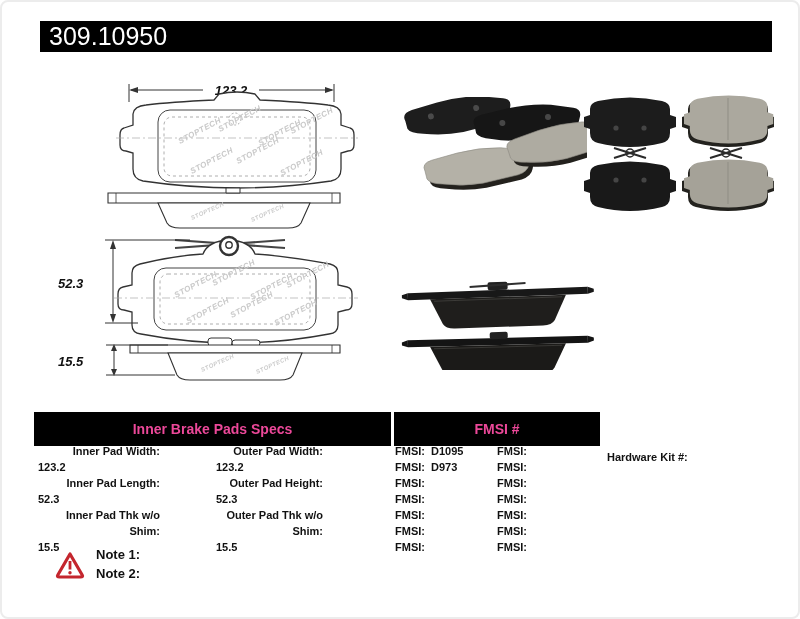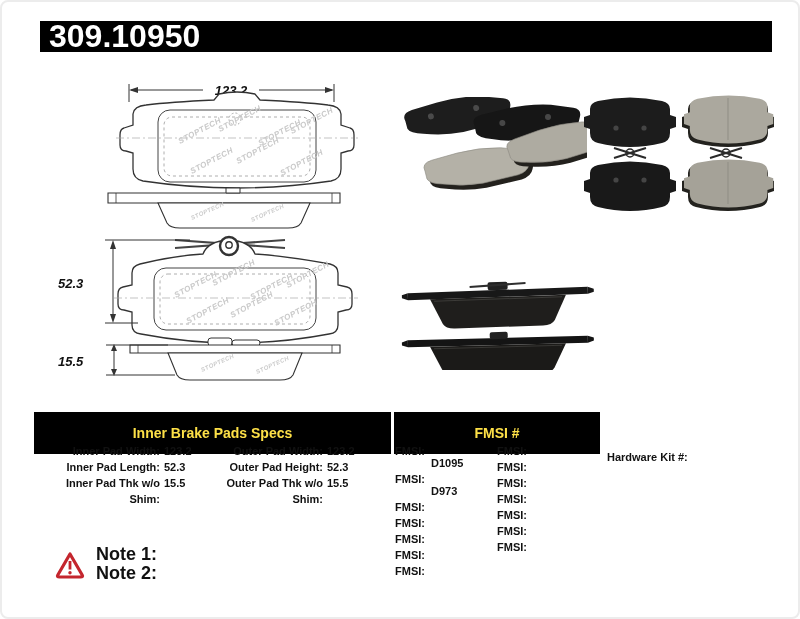--- a/index.html
+++ b/index.html
@@ -9,45 +9,45 @@
     border:2px solid #ececec;border-radius:8px;box-sizing:border-box;
     overflow:hidden;
   }
   
   .titlebar{
     position:absolute;left:38px;top:19px;width:732px;height:31px;
     background:#000;color:#fff;display:flex;align-items:center;
     justify-content:space-between;box-sizing:border-box;
     padding:0 12px 0 9px;
   }
-  .titlebar .part{font-size:32px;font-weight:bold;letter-spacing:0px;}
+  .titlebar .part{font-size:25px;font-weight:normal;letter-spacing:0px;}
   .titlebar .prod{font-size:24px;font-weight:bold;}
   
   .abs{position:absolute;}
   svg text.dim{font:italic bold 13px "Liberation Sans",sans-serif;fill:#111;}
   svg text.wm{font:italic bold 8px "Liberation Sans",sans-serif;fill:#c9c9c9;letter-spacing:.5px;}
   svg text.wm2{font:italic bold 6px "Liberation Sans",sans-serif;fill:#cccccc;letter-spacing:.4px;}
   
   .thead{
-    position:absolute;top:410px;height:42px;background:#000;color:#fde047;
+    position:absolute;top:410px;height:34px;background:#000;color:#ec4899;
     display:flex;align-items:center;
   }
   .thead .ht{flex:1;text-align:center;font-size:14px;font-weight:bold;}
   .speccol{position:absolute;top:441px;font-size:11px;font-weight:bold;line-height:16px;}
-  .specrow{display:flex;}
+  .specrow{display:flex;flex-direction:column;}
   .specrow .lb{text-align:right;}
   .specrow .vl{text-align:left;padding-left:4px;}
   .inner .lb{width:126px;}
   .outer .lb{width:111px;}
   .fmsirow{display:flex;}
   .fmsirow .lb{width:26px;text-align:left;}
-  .fmsirow .vl{padding-left:10px;margin-top:12px;}
+  .fmsirow .vl{padding-left:10px;}
   .related{position:absolute;left:605px;top:441px;font-size:11px;font-weight:bold;margin-top:8px;}
   
-  .notes{position:absolute;left:94px;top:543px;font-size:18px;font-weight:bold;line-height:19px;}
+  .notes{position:absolute;left:94px;top:543px;font-size:13px;font-weight:bold;line-height:19px;}
 </style>
 </head>
 <body>
 
 <div class="sheet">
 
   <div class="titlebar">
     <span class="part">309.10950</span>
   </div>
 

